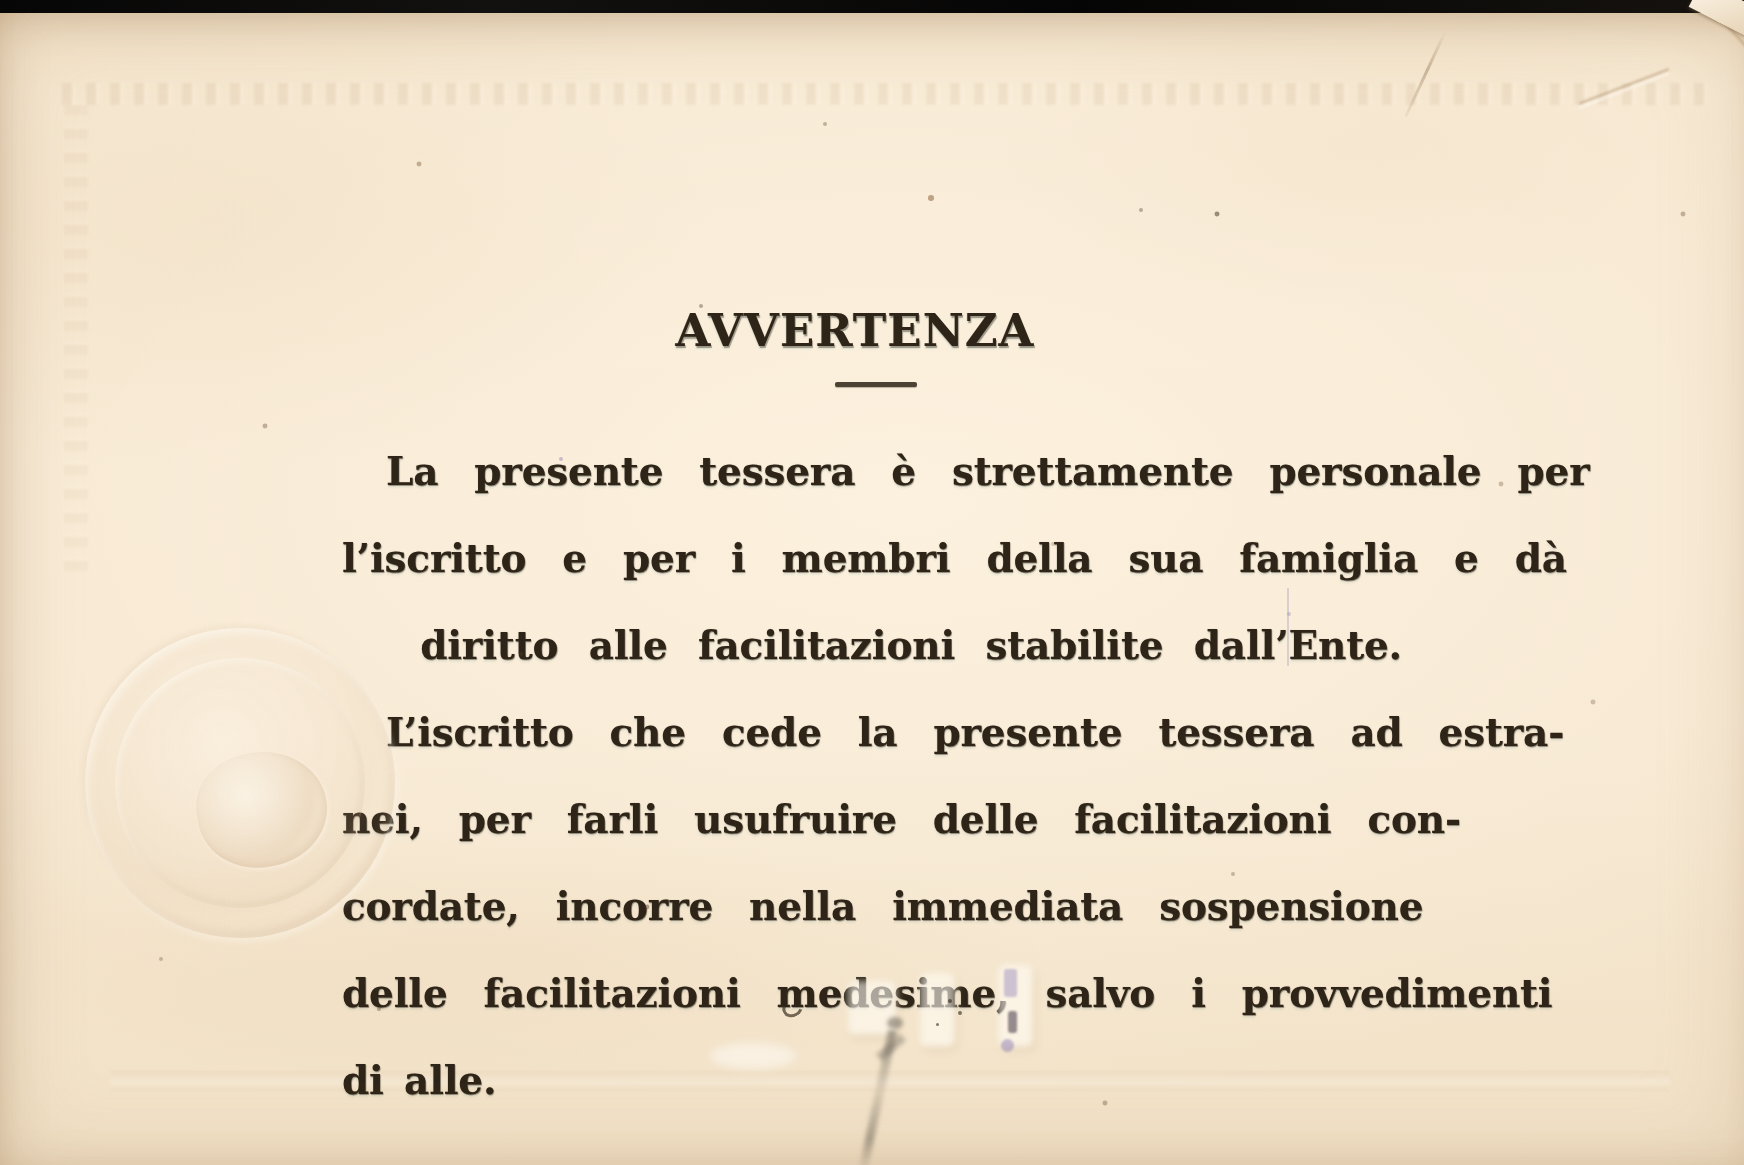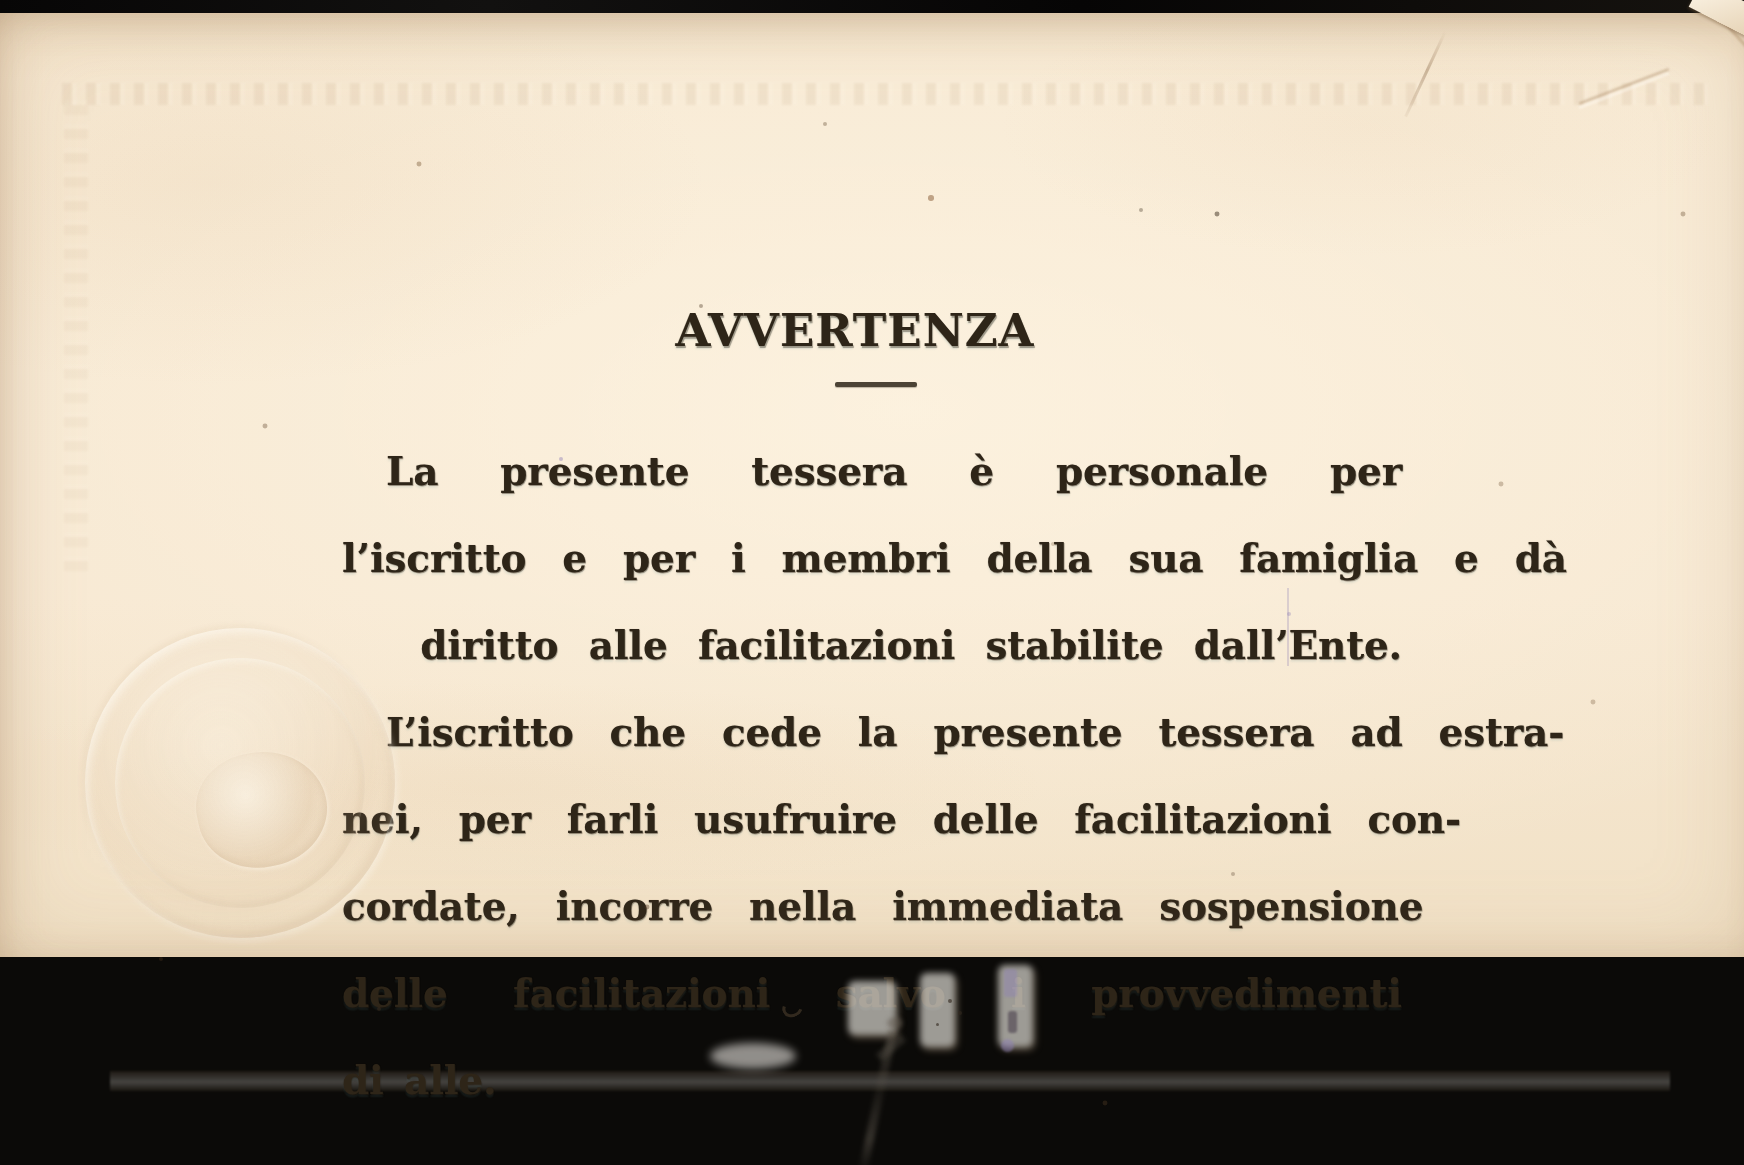--- a/index.html
+++ b/index.html
@@ -8,21 +8,21 @@
   }
   html,body{margin:0;padding:0;}
   body{
     width:1744px;height:1165px;overflow:hidden;position:relative;
     background:var(--scan-edge);
     font-family:"DejaVu Serif","Liberation Serif",serif;
   }
 
   
   .card{
-    position:absolute;left:0;top:13px;width:1744px;height:944px;
+    position:absolute;left:0;top:13px;width:1744px;height:1152px;
     background-color:var(--paper);
     background-image:
       radial-gradient(46% 16% at 28% 82%, rgba(214,174,128,.10), rgba(214,174,128,0) 70%),
       radial-gradient(30% 20% at 78% 12%, rgba(214,174,128,.08), rgba(214,174,128,0) 70%),
       radial-gradient(40% 30% at 12% 18%, rgba(208,168,120,.10), rgba(208,168,120,0) 72%),
       radial-gradient(90% 72% at 52% 42%, rgba(255,247,230,.60), rgba(255,247,230,0) 75%),
       linear-gradient(180deg,#f2e2c8 0%,#f7e9d3 7%,#f7e8d2 62%,#f1e1c6 100%);
   }
   .card::after{ 
     content:"";position:absolute;inset:0;pointer-events:none;
@@ -197,20 +197,21 @@
 
   <h1 class="title">AVVERTENZA</h1>
   <div class="divider"></div>
 
   <div class="text-block">
     <p class="line flexline indent">
         <span>La</span>
         <span>presente</span>
         <span>tessera</span>
         <span>è</span>
+        <span>strettamente</span>
         <span>personale</span>
         <span>per</span>
       </p>
     <p class="line flexline">
         <span>l’iscritto</span>
         <span>e</span>
         <span>per</span>
         <span>i</span>
         <span>membri</span>
         <span>della</span>
@@ -242,20 +243,21 @@
     <p class="line flexline">
         <span>cordate,</span>
         <span>incorre</span>
         <span>nella</span>
         <span>immediata</span>
         <span>sospensione</span>
       </p>
     <p class="line flexline">
         <span>delle</span>
         <span>facilitazioni</span>
+        <span>medesime,</span>
         <span>salvo</span>
         <span>i</span>
         <span>provvedimenti</span>
       </p>
     <p class="line end">di alle.</p>
   </div>
 
   <div class="seal"></div>
 
   <div class="showthrough">

